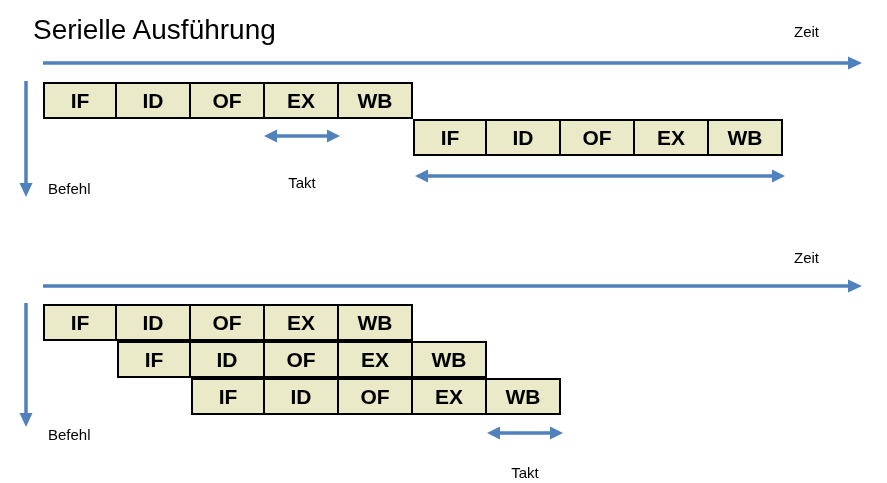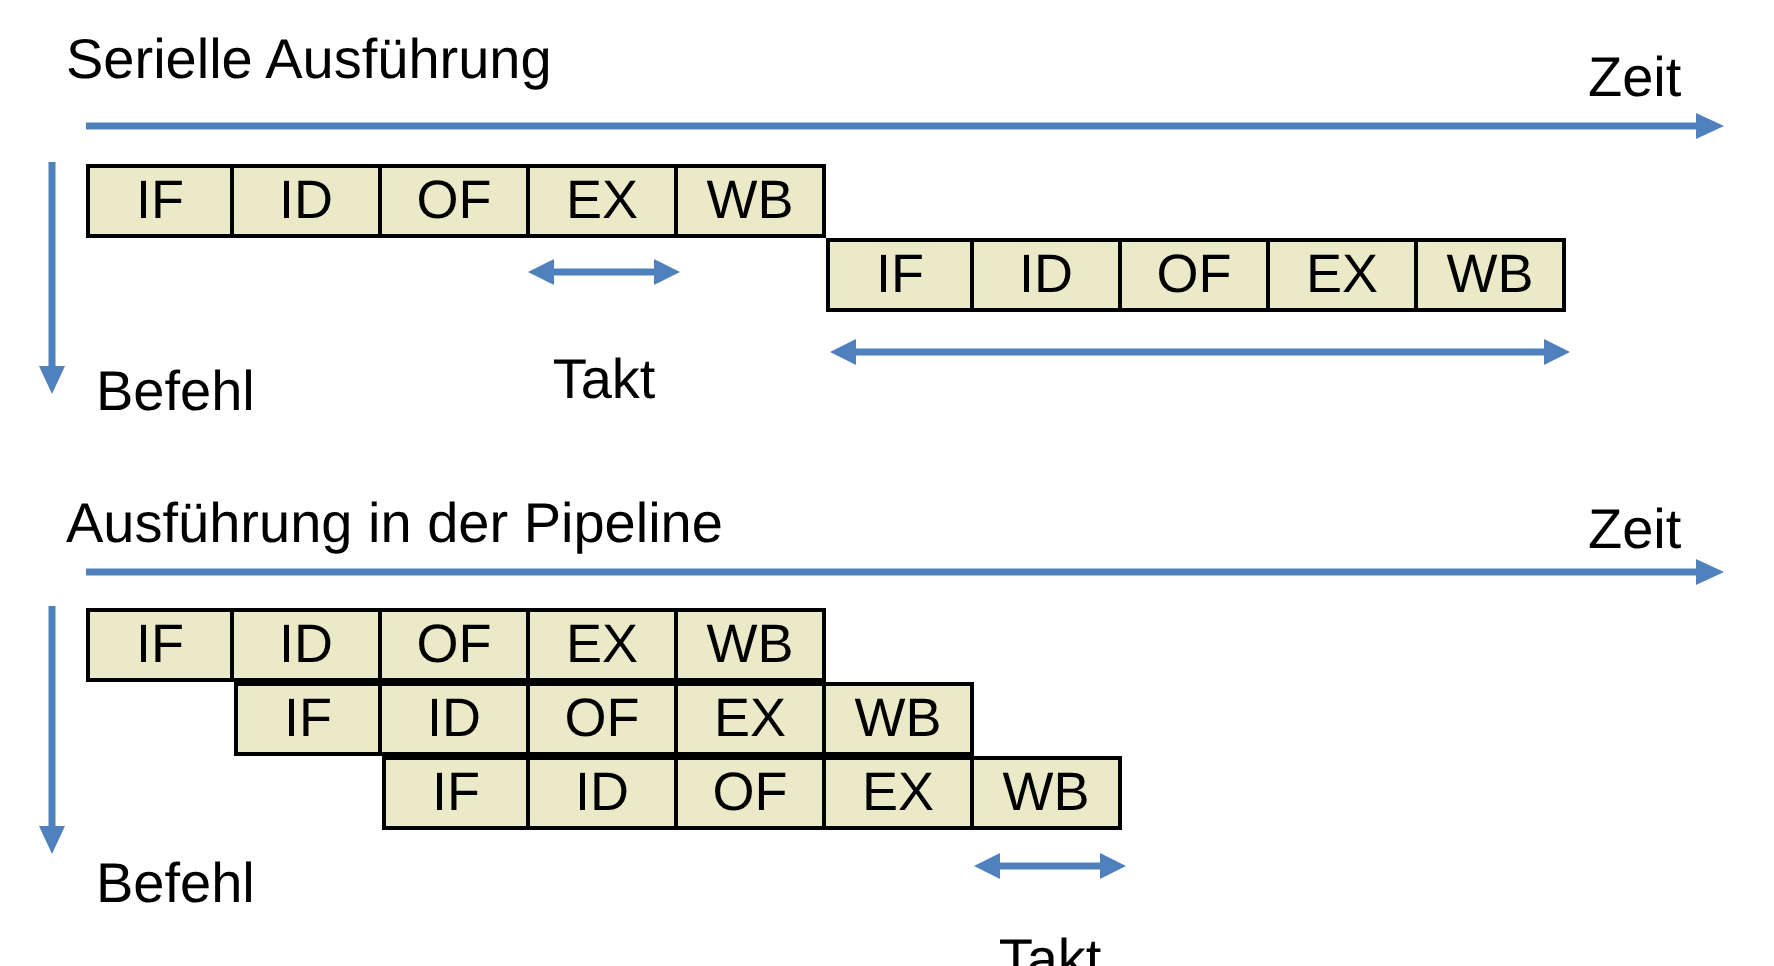--- a/index.html
+++ b/index.html
@@ -34,41 +34,42 @@
   }
   .section-title {
     position: absolute;
     font-size: 28px;
     line-height: 1.15;
     color: var(--text);
     white-space: nowrap;
   }
   .lbl {
     position: absolute;
-    font-size: 28px;
+    font-size: 15px;
     line-height: 1.15;
     color: var(--text);
     white-space: nowrap;
   }
   .lbl.centered { text-align: center; margin-top: 22px; }
   .stage-row {
     position: absolute;
     display: flex;
   }
   .stage-cell {
     width: 74px;
     height: 37px;
     border: 2px solid var(--box-border);
     border-left: none;
     background: var(--box-fill);
     display: flex;
     align-items: center;
     justify-content: center;
-    font-size: 27px;
+    font-size: 21px;
     color: var(--text);
+    font-weight: bold;
   }
   .stage-cell:first-child {
     border-left: 2px solid var(--box-border);
   }
 </style>
 </head>
 <body>
 
 <div class="canvas">
 
@@ -131,21 +132,20 @@
     <div class="stage-cell">OF</div>
     <div class="stage-cell">EX</div>
     <div class="stage-cell">WB</div>
   </div>
 
   <div class="lbl centered" style="left:265px; top:152px; width:74px;">Takt</div>
 
   <div class="lbl" style="left:48px; top:180px;">Befehl</div>
 
 
-  <div class="section-title" style="left:33px; top:246px;">Ausführung in der Pipeline</div>
 
   <div class="lbl" style="left:794px; top:249px;">Zeit</div>
 
   <div class="stage-row" style="left:43px; top:304px;">
     <div class="stage-cell">IF</div>
     <div class="stage-cell">ID</div>
     <div class="stage-cell">OF</div>
     <div class="stage-cell">EX</div>
     <div class="stage-cell">WB</div>
   </div>

